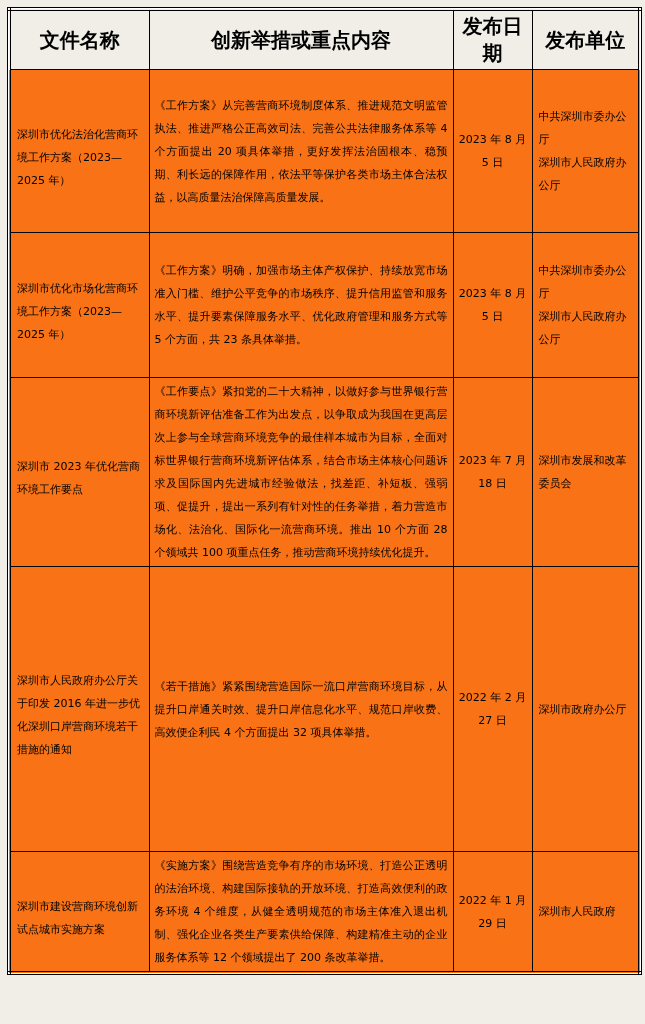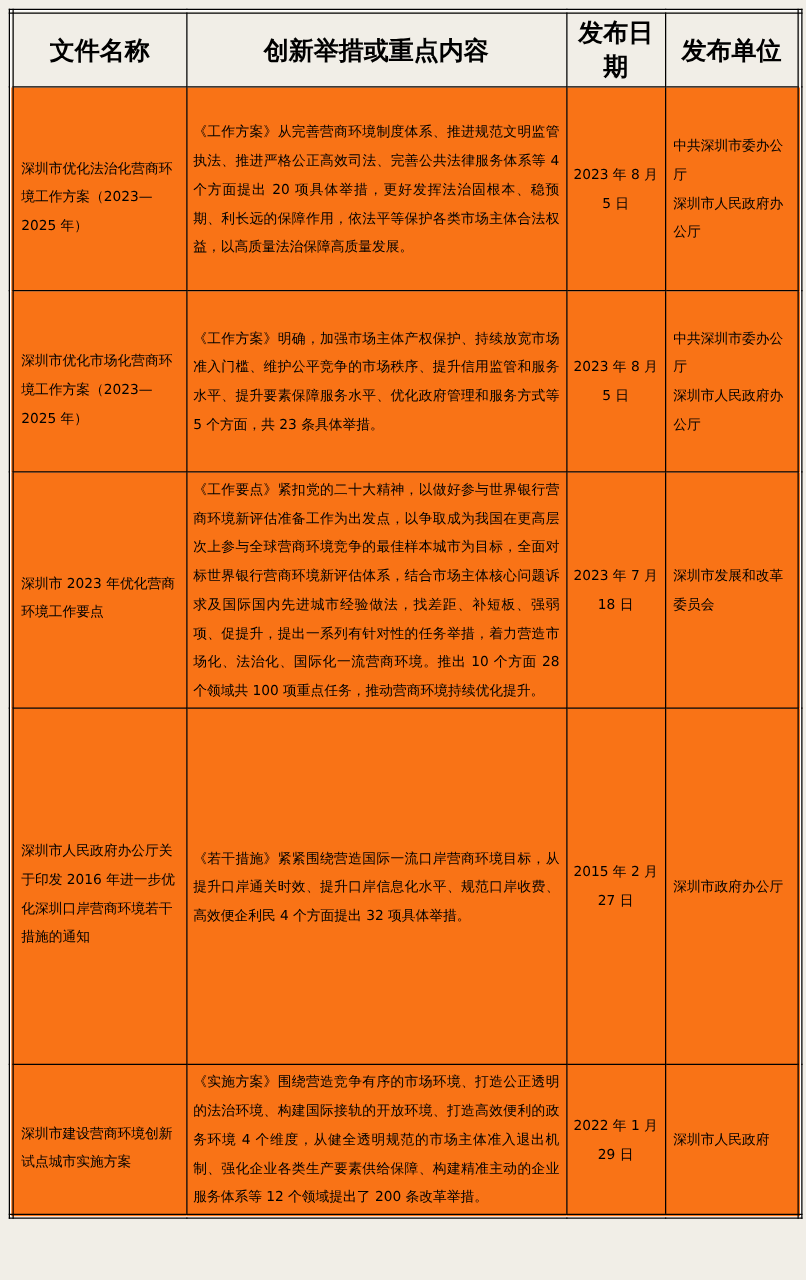--- a/index.html
+++ b/index.html
@@ -99,21 +99,21 @@
         </tr>
         <tr>
           <td class="col-name">深圳市 2023 年优化营商环境工作要点</td>
           <td class="col-content">《工作要点》紧扣党的二十大精神，以做好参与世界银行营商环境新评估准备工作为出发点，以争取成为我国在更高层次上参与全球营商环境竞争的最佳样本城市为目标，全面对标世界银行营商环境新评估体系，结合市场主体核心问题诉求及国际国内先进城市经验做法，找差距、补短板、强弱项、促提升，提出一系列有针对性的任务举措，着力营造市场化、法治化、国际化一流营商环境。推出 10 个方面 28 个领域共 100 项重点任务，推动营商环境持续优化提升。</td>
           <td class="col-date">2023 年 7 月 18 日</td>
           <td class="col-unit">深圳市发展和改革委员会</td>
         </tr>
         <tr>
           <td class="col-name">深圳市人民政府办公厅关于印发 2016 年进一步优化深圳口岸营商环境若干措施的通知</td>
           <td class="col-content">《若干措施》紧紧围绕营造国际一流口岸营商环境目标，从提升口岸通关时效、提升口岸信息化水平、规范口岸收费、高效便企利民 4 个方面提出 32 项具体举措。</td>
-          <td class="col-date">2015 年 2 月 27 日</td>
+          <td class="col-date">2022 年 2 月 27 日</td>
           <td class="col-unit">深圳市政府办公厅</td>
         </tr>
         <tr>
           <td class="col-name">深圳市建设营商环境创新试点城市实施方案</td>
           <td class="col-content">《实施方案》围绕营造竞争有序的市场环境、打造公正透明的法治环境、构建国际接轨的开放环境、打造高效便利的政务环境 4 个维度，从健全透明规范的市场主体准入退出机制、强化企业各类生产要素供给保障、构建精准主动的企业服务体系等 12 个领域提出了 200 条改革举措。</td>
           <td class="col-date">2022 年 1 月 29 日</td>
           <td class="col-unit">深圳市人民政府</td>
         </tr>
       </tbody>
   </table>

